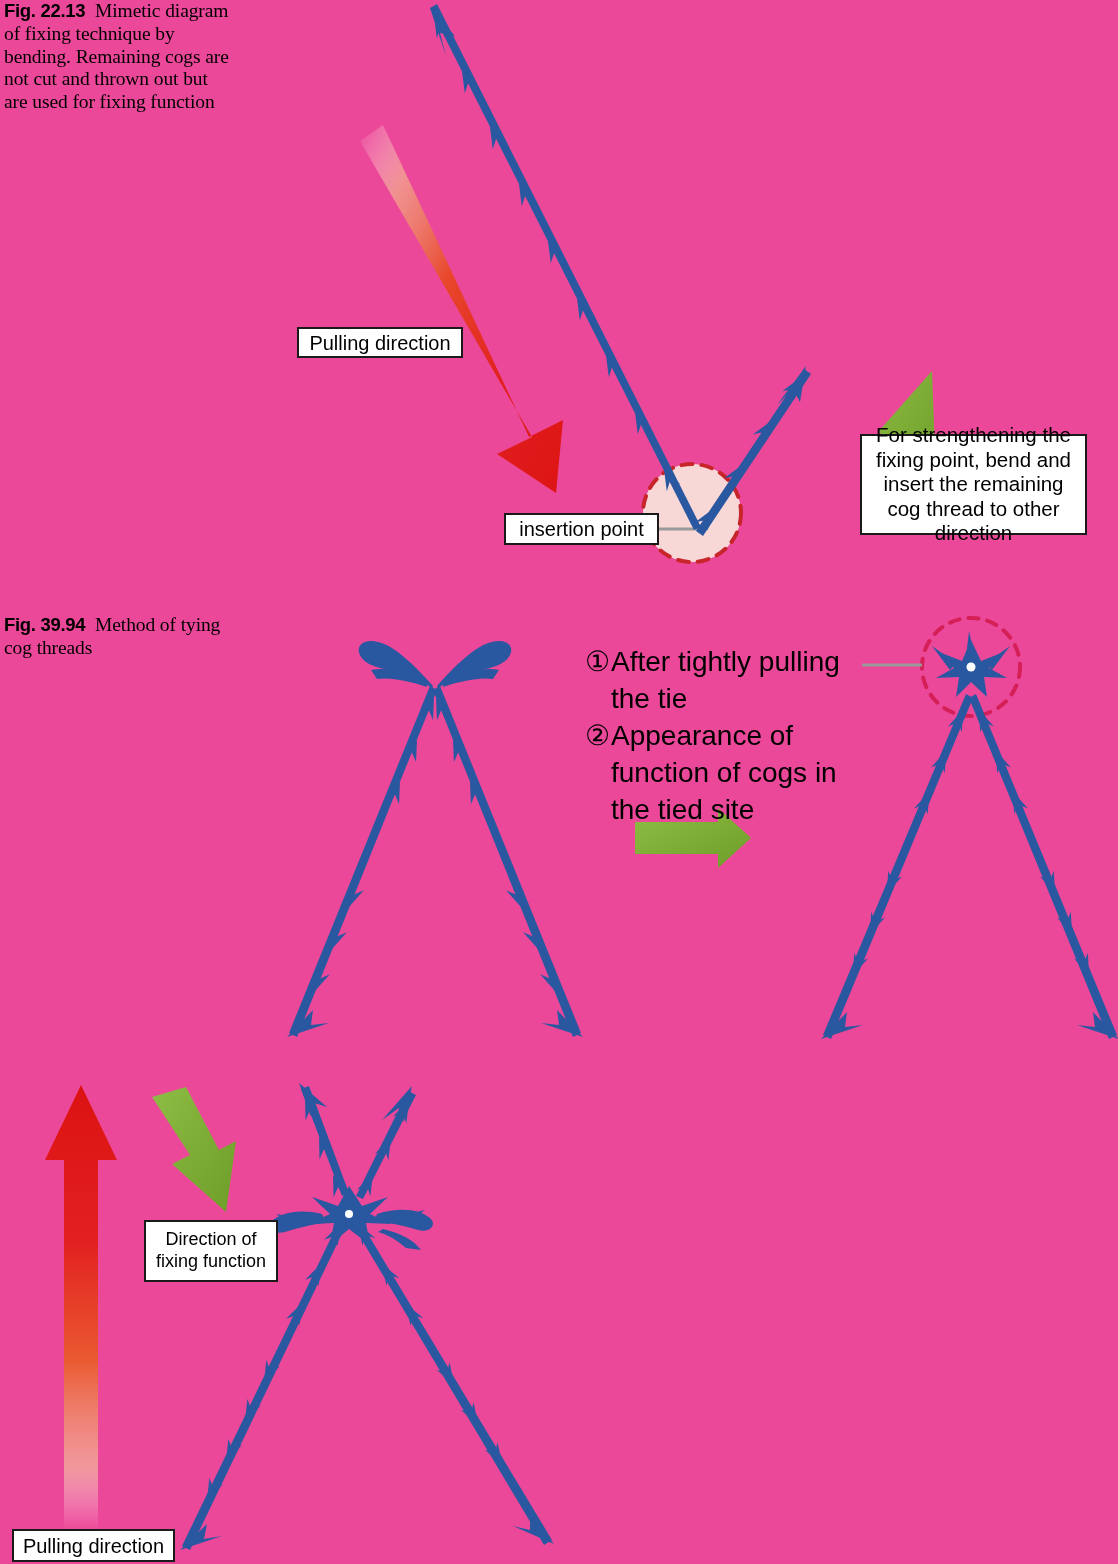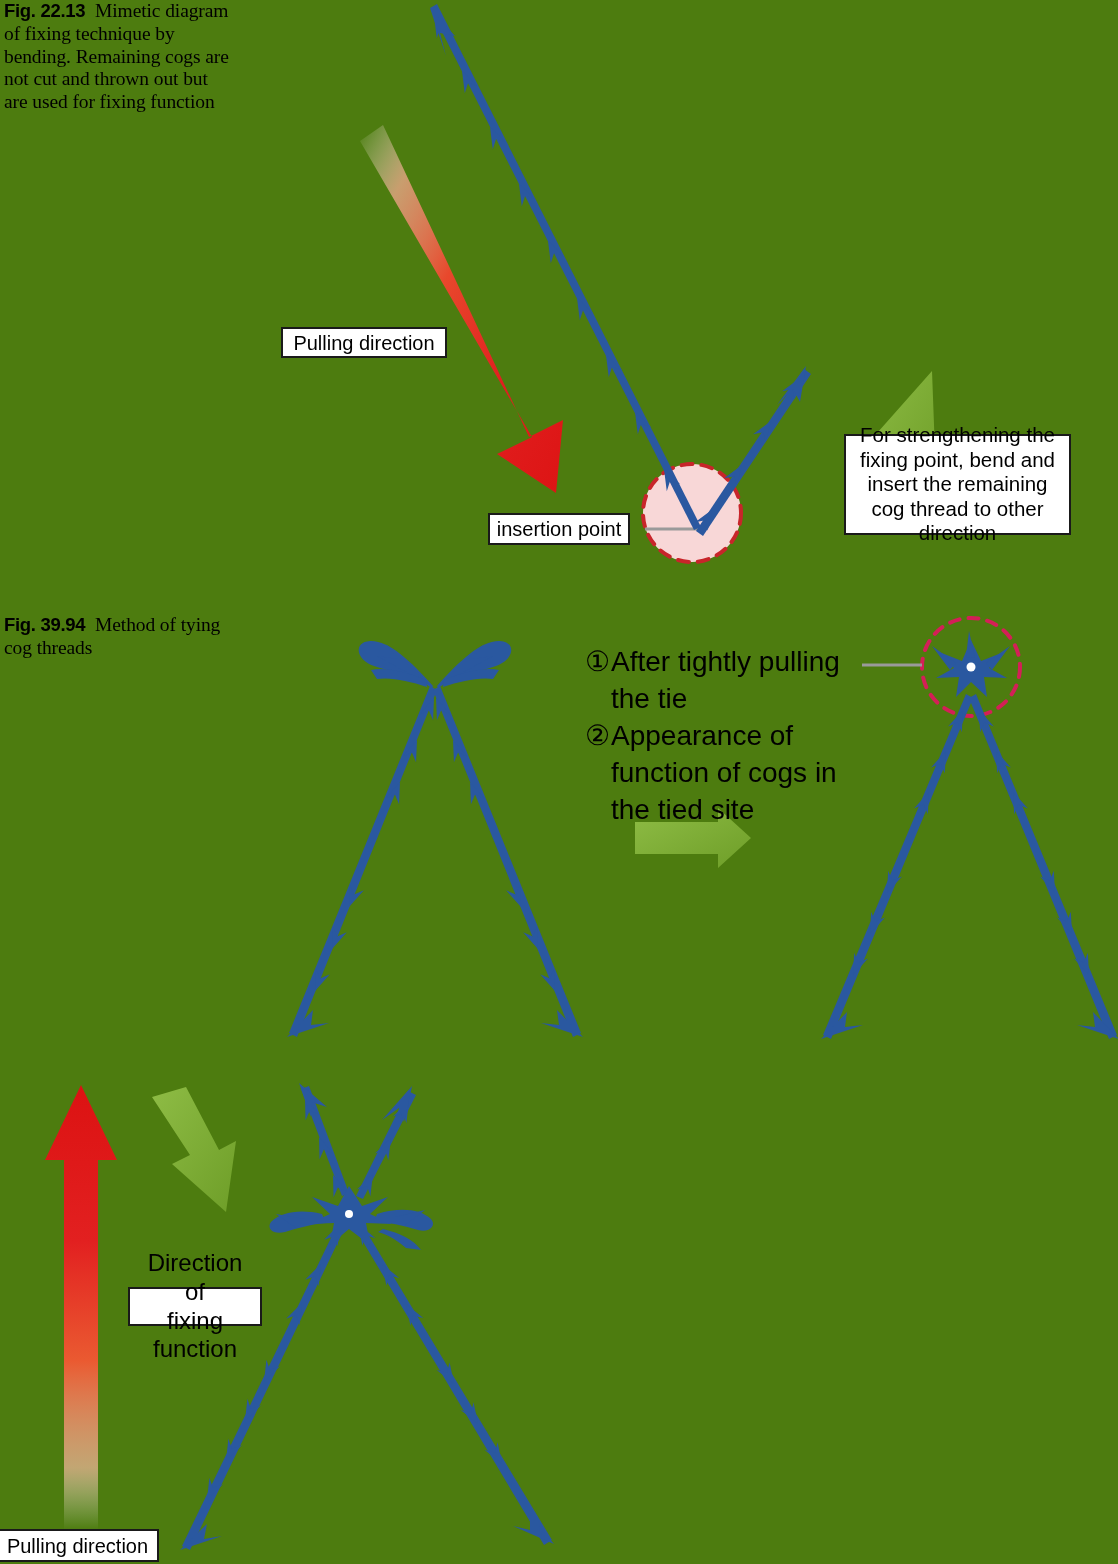--- a/index.html
+++ b/index.html
@@ -7,21 +7,21 @@
     padding: 0;
     background: #ffffff;
   }
   body {
     font-family: "Liberation Sans", sans-serif;
   }
   #page {
     position: relative;
     width: 1118px;
     height: 1564px;
-    background: #4d7c0f;
+    background: #ec4899;
     overflow: hidden;
   }
   .fig-caption {
     position: absolute;
     font-family: "Liberation Serif", serif;
     font-size: 19.5px;
     line-height: 1.17;
     color: #000000;
     letter-spacing: -0.1px;
   }
@@ -46,30 +46,31 @@
     font-family: "Liberation Sans", sans-serif;
     font-size: 20px;
     line-height: 1.2;
     text-align: center;
     display: flex;
     align-items: center;
     justify-content: center;
     padding: 2px 6px;
     white-space: pre-line;
     z-index: 6;
+    margin-left: 16px;
   }
   #label-pulling-1 { left: 281px; top: 327px; width: 166px; height: 31px; }
-  #label-insertion { left: 488px; top: 513px; width: 142px; height: 32px; }
+  #label-insertion { left: 488px; top: 513px; width: 155px; height: 32px; }
   #label-strengthen {
     left: 844px; top: 434px; width: 227px; height: 101px;
     font-size: 20.5px; line-height: 1.2;
   }
   #label-direction-fixing {
-    left: 128px; top: 1287px; width: 134px; height: 39px;
-    font-size: 24px; line-height: 1.2;
+    left: 128px; top: 1220px; width: 134px; height: 62px;
+    font-size: 18px; line-height: 1.2;
   }
   #label-pulling-2 {
     left: -4px; top: 1529px; width: 163px; height: 33px;
   }
 
   #annotation-steps {
     position: absolute;
     left: 585px;
     top: 644px;
     width: 290px;

